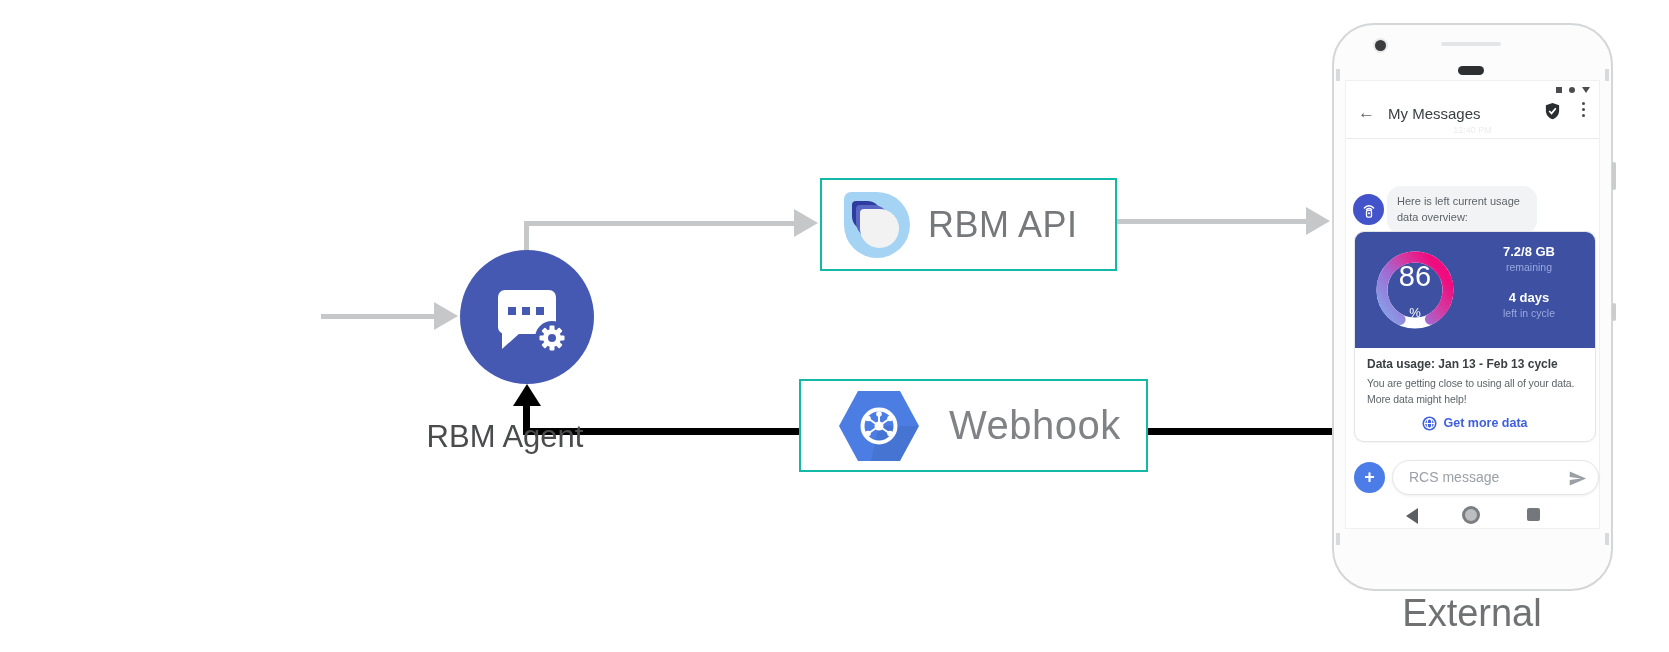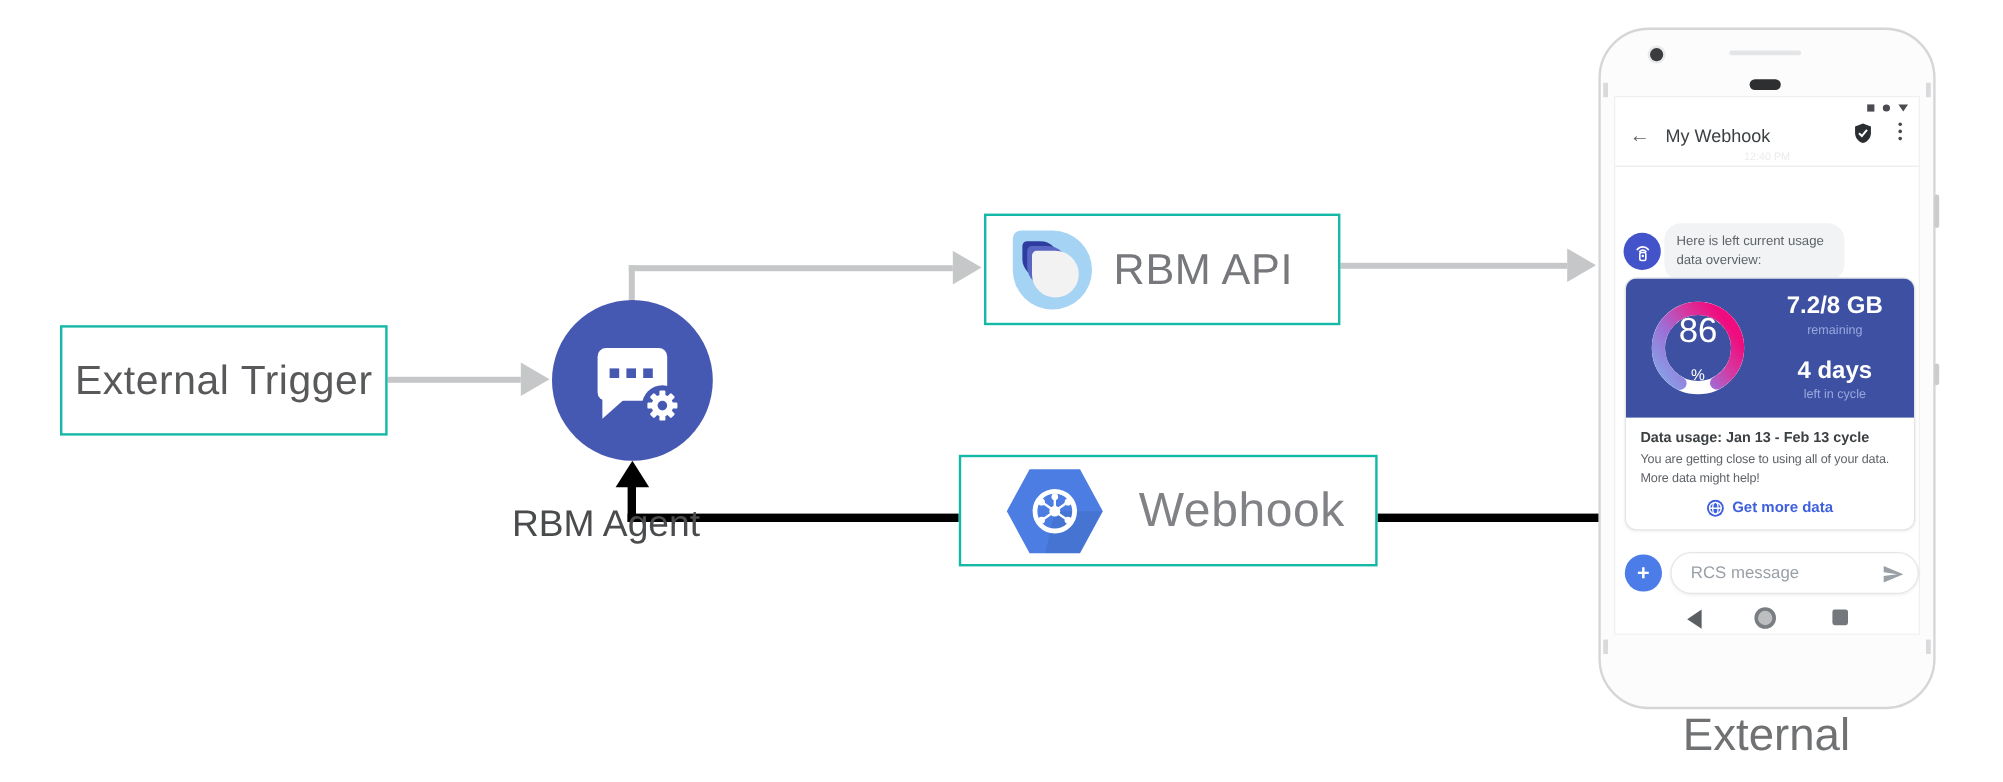--- a/index.html
+++ b/index.html
@@ -88,21 +88,21 @@
           border-radius:14px;padding:8px 10px;font-size:11px;line-height:1.45;color:#5f6368;}
 
   .rich-card{position:absolute;left:8px;top:150px;width:240px;border:1px solid #e3e4e6;border-radius:10px;
              overflow:hidden;background:#fff;box-shadow:0 1px 2px rgba(0,0,0,.05);}
   .card-blue{position:relative;height:116px;background:#3d50a2;}
   .gauge-wrap{position:absolute;left:16px;top:14px;width:88px;height:88px;}
   .gauge-txt{position:absolute;left:0;top:0;width:88px;height:88px;display:flex;align-items:center;justify-content:center;color:#fff;flex-direction:column;}
   .gauge-txt .pct{font-size:29px;font-weight:400;}
   .gauge-txt .unit{font-size:13px;margin-top:12px;}
   .card-stats{position:absolute;left:118px;top:12px;width:112px;text-align:center;color:#fff;}
-  .stat-val{font-size:20px;font-weight:bold;}
+  .stat-val{font-size:13px;font-weight:bold;}
   .stat-cap{font-size:10.5px;color:#9aa7de;margin-top:2px;}
   .stat-gap{height:17px;}
   .card-body{padding:9px 12px 10px 12px;}
   .cb-title{font-size:12px;font-weight:bold;color:#3c4043;margin-bottom:5px;}
   .cb-line{font-size:10.5px;letter-spacing:-.1px;color:#5f6368;line-height:1.5;white-space:nowrap;}
   .cb-action{margin-top:8px;display:flex;align-items:center;justify-content:center;gap:6px;
              color:#3e5fde;font-size:12.5px;font-weight:bold;}
 
   
   .plus-btn{position:absolute;left:8px;top:381px;width:31px;height:31px;border-radius:50%;background:#4b7ce8;
@@ -134,23 +134,20 @@
   <div class="hline grey l2h"></div>
   <div class="ah a2"></div>
   <div class="hline grey l3"></div>
   <div class="ah a3"></div>
   <div class="hline blk l4"></div>
   <div class="ah a4"></div>
   <div class="hline blk l5h"></div>
   <div class="vline blk l5v"></div>
   <div class="ah a5"></div>
 
-  <div class="dbox box-external">
-    <span class="dlabel">External Trigger</span>
-  </div>
 
   <div class="agent-circle">
     <svg width="134" height="134" viewBox="0 0 134 134">
       <rect x="38" y="40" width="58" height="44" rx="7" fill="#ffffff"></rect>
       <path d="M42 78 L42 99 L61 82 Z" fill="#ffffff"></path>
       <rect x="48" y="57" width="8" height="8" fill="#4659b2"></rect>
       <rect x="62" y="57" width="8" height="8" fill="#4659b2"></rect>
       <rect x="76" y="57" width="8" height="8" fill="#4659b2"></rect>
       <circle cx="92" cy="88" r="17" fill="#4659b2"></circle>
       <g fill="#ffffff">
@@ -216,21 +213,21 @@
 
     <div class="screen">
       <div class="statusbar">
         <span class="st-sq"></span>
         <span class="st-dot"></span>
         <span class="st-tri"></span>
       </div>
 
       <div class="hdr">
         <span class="back">←</span>
-        <span class="title">My Webhook</span>
+        <span class="title">My Messages</span>
         <span class="shield">
           <svg width="17" height="18" viewBox="0 0 18 19">
             <path d="M9 1 L16 3.5 V9 C16 13.6 13.2 16.9 9 18.2 C4.8 16.9 2 13.6 2 9 V3.5 Z" fill="#2b2e31"></path>
             <polyline points="5.5,9.5 8,12 12.5,6.5" fill="none" stroke="#ffffff" stroke-width="1.8"></polyline>
           </svg>
         </span>
         <span class="kebab">
             <span></span>
             <span></span>
             <span></span>

